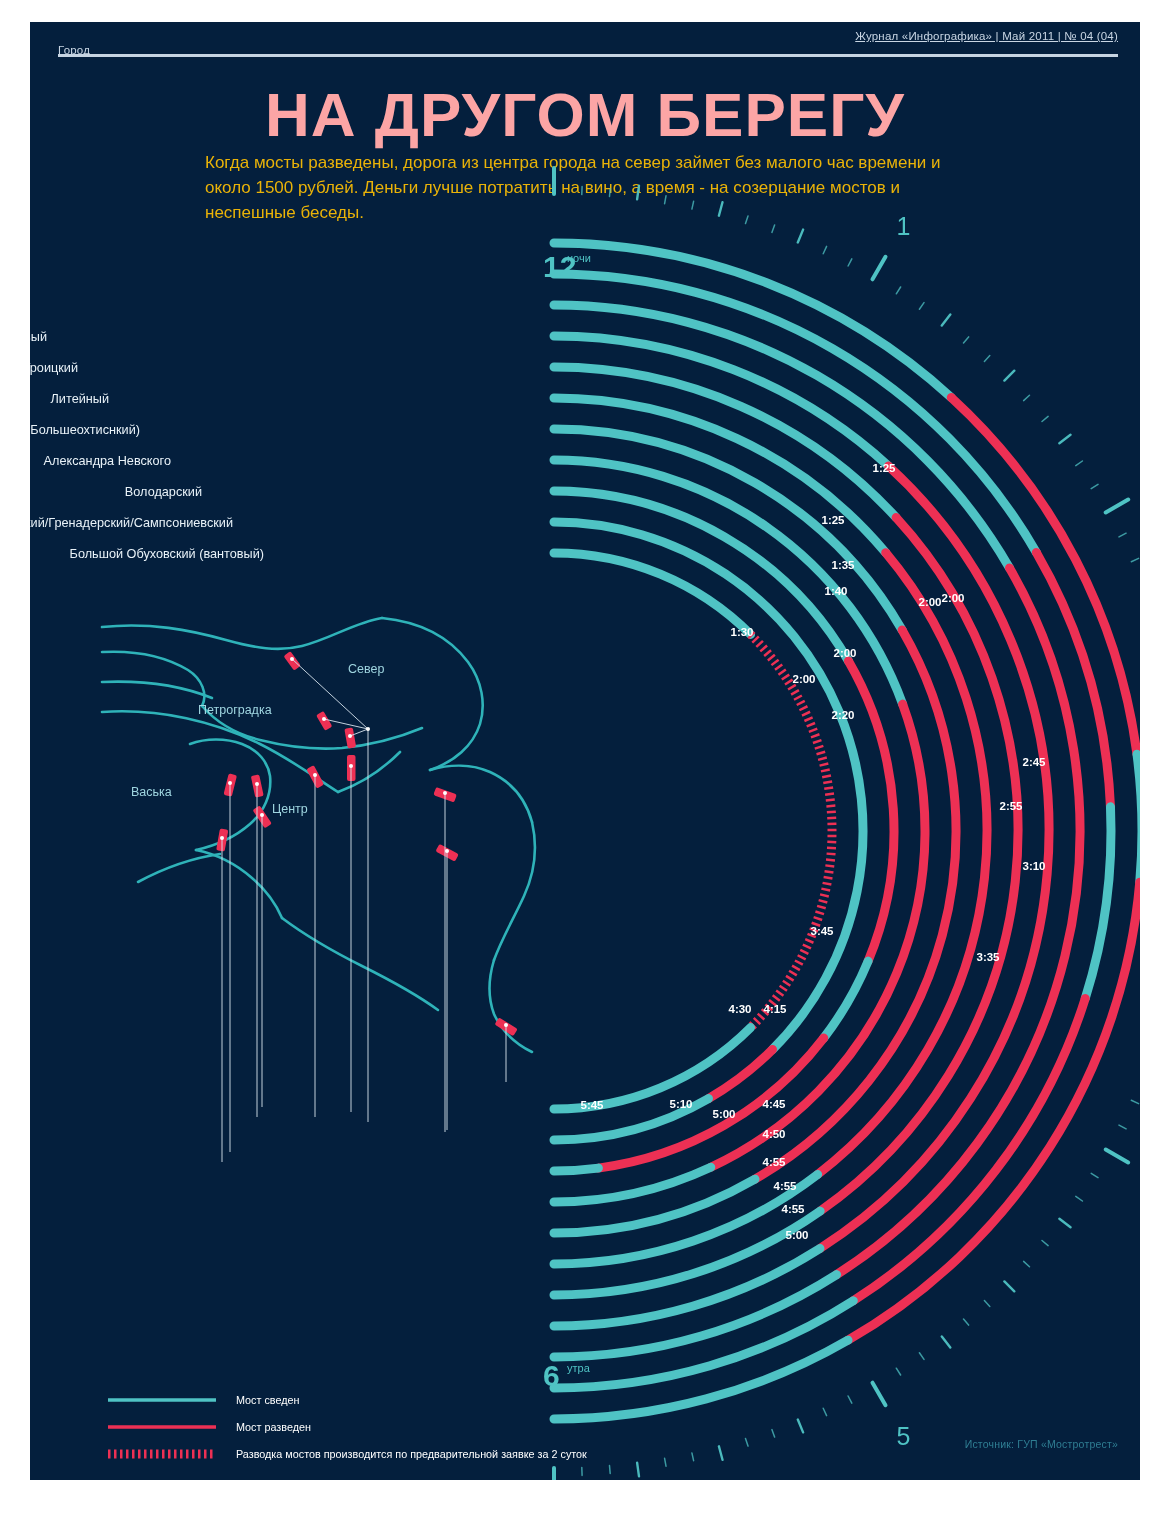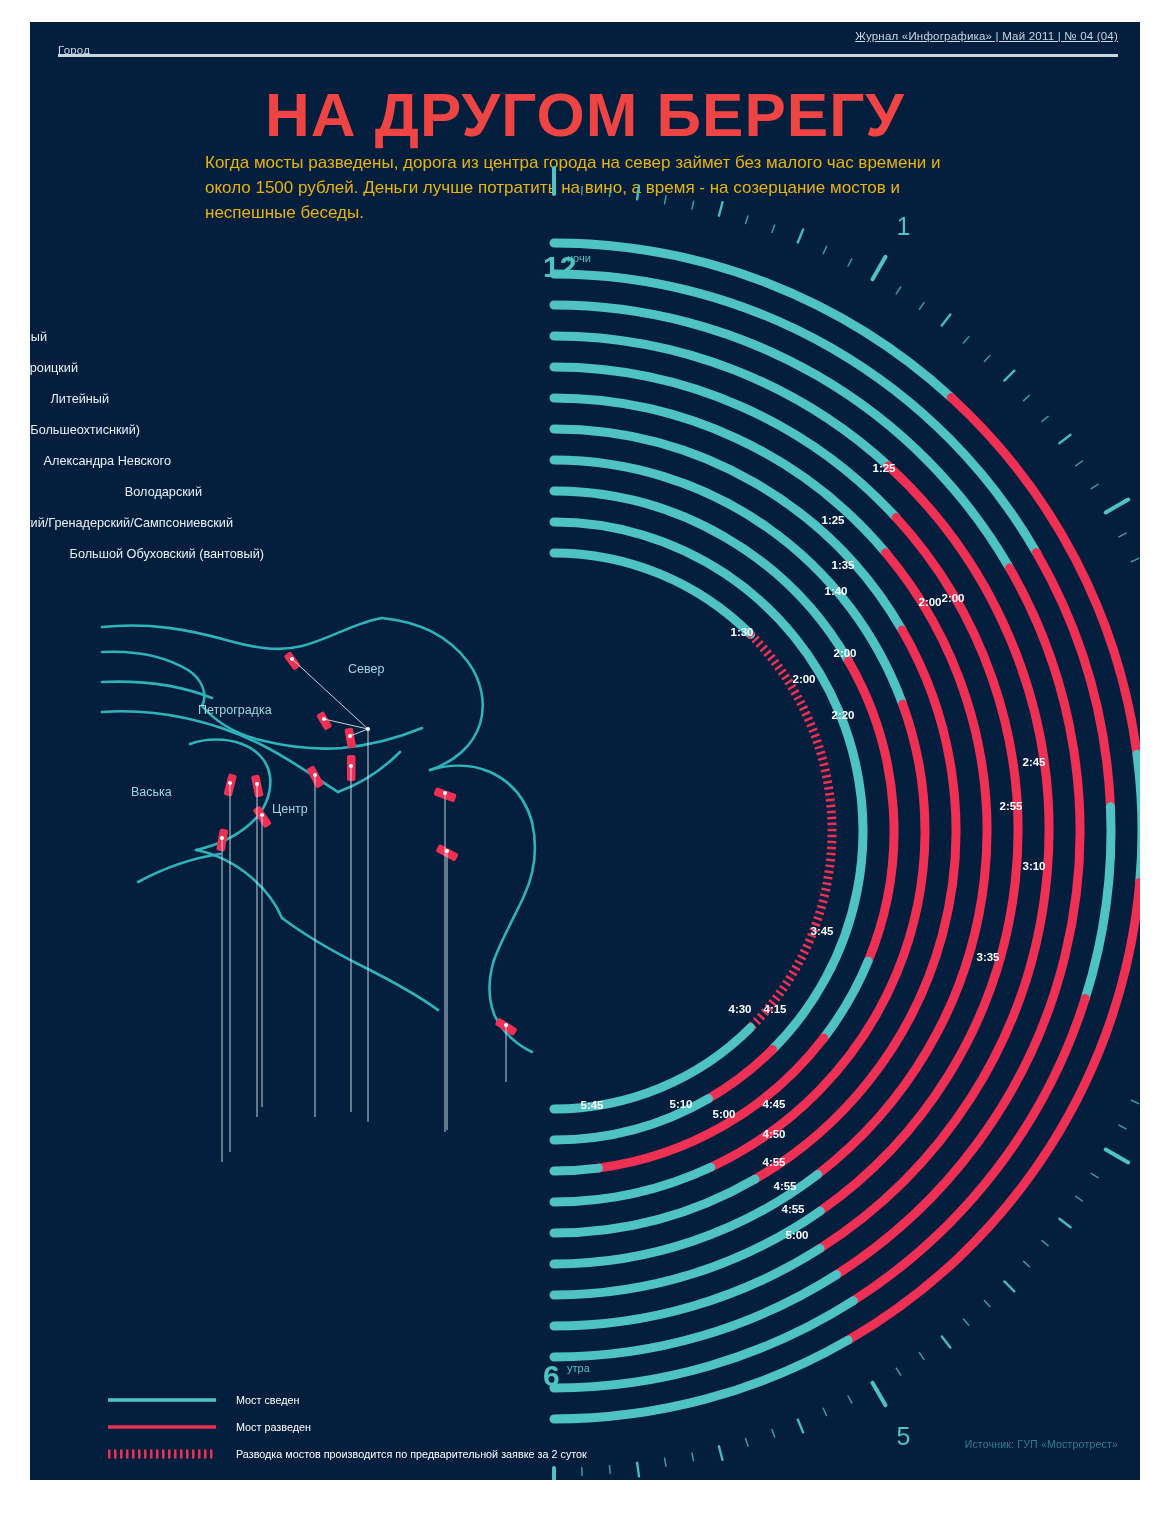--- a/index.html
+++ b/index.html
@@ -3,21 +3,21 @@
 <meta charset="utf-8">
 <style>
   html,body{margin:0;padding:0;background:#ffffff;}
   body{width:1170px;height:1519px;font-family:"Liberation Sans",sans-serif;overflow:hidden;}
   #poster{position:absolute;left:30px;top:22px;width:1110px;height:1458px;background:#041f3d;overflow:hidden;}
   .hdr{position:absolute;left:0;top:0;width:100%;height:34px;}
   .hdr .rail{position:absolute;left:28px;right:22px;top:32px;height:3px;background:#c6d4e2;}
   .hdr-left{position:absolute;left:28px;top:8px;font-size:11.5px;color:#c9d6e4;letter-spacing:.2px;margin-top:14px;}
   .hdr-right{position:absolute;right:22px;top:8px;font-size:11.5px;color:#c9d6e4;letter-spacing:.2px;text-decoration:underline;}
   .title{position:absolute;left:0;top:60px;width:100%;text-align:center;font-size:62px;line-height:66px;
-         font-weight:700;color:#ef4444;letter-spacing:1px;}
+         font-weight:700;color:#fca5a5;letter-spacing:1px;}
   .subtitle{position:absolute;left:50%;transform:translateX(-50%);top:128px;width:760px;text-align:left;
          font-size:17px;line-height:25px;color:#eab308;}
   .credit{position:absolute;right:22px;bottom:30px;font-size:10.5px;color:#2f7e93;letter-spacing:.2px;}
   svg{position:absolute;left:0;top:0;}
   .arc-label{font-size:11.5px;font-weight:700;fill:#ffffff;font-family:"Liberation Sans",sans-serif;}
   .bridge-name{font-size:12.7px;fill:#e9f2f8;font-family:"Liberation Sans",sans-serif;text-anchor:end;}
   .hour-num{font-size:25px;fill:#4fc3c4;font-family:"Liberation Sans",sans-serif;text-anchor:middle;}
   .clock-big{font-size:30px;font-weight:700;fill:#4fc3c4;font-family:"Liberation Sans",sans-serif;}
   .clock-sm{font-size:11px;fill:#4fc3c4;font-family:"Liberation Sans",sans-serif;}
   .map-label{font-size:12.5px;fill:#9fd5e0;font-family:"Liberation Sans",sans-serif;}

